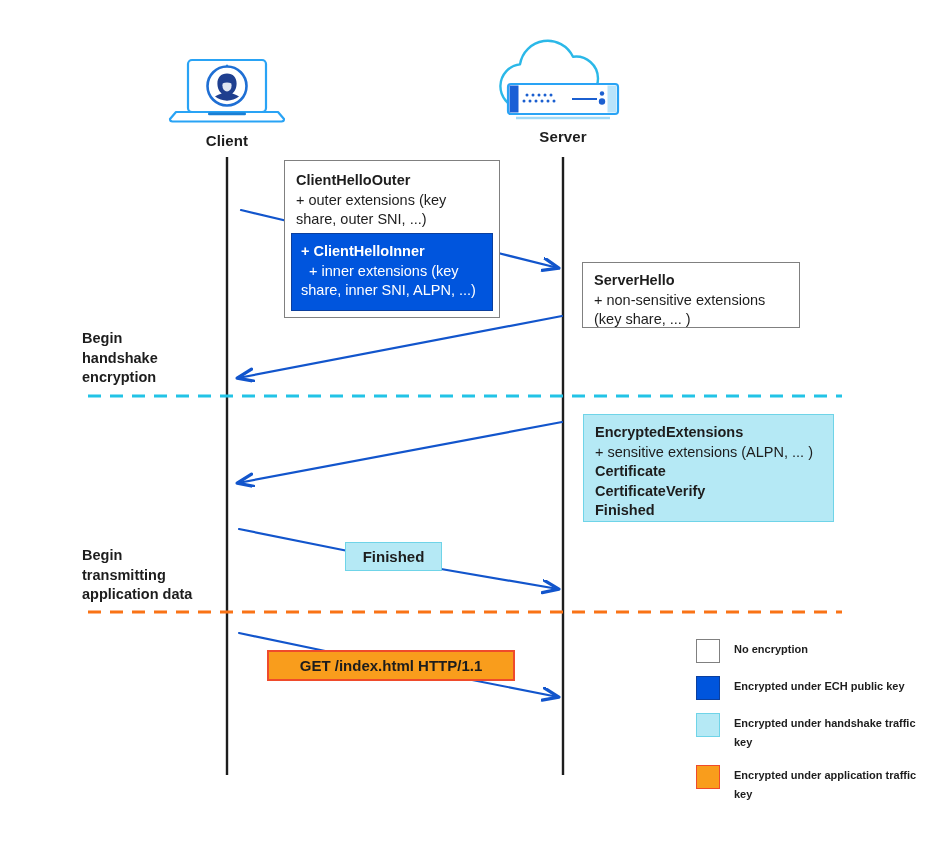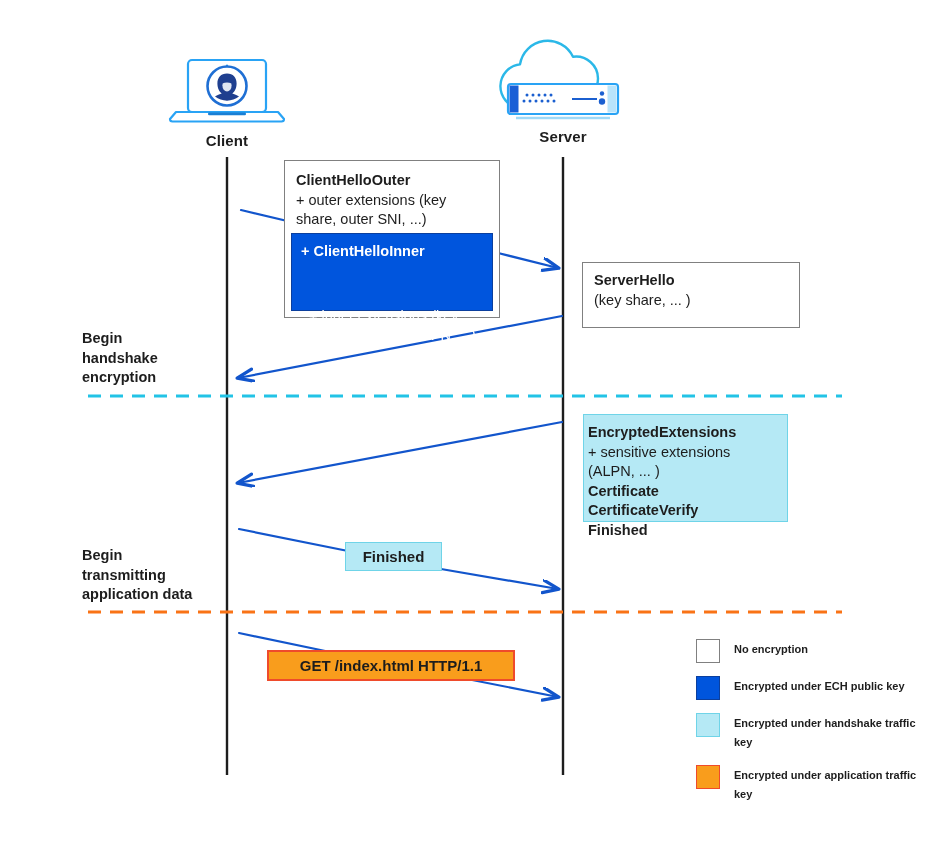--- a/index.html
+++ b/index.html
@@ -208,30 +208,31 @@
   </div>
 
   <div class="abs msgbox box-plain" style="left:284px; top:160px; width:216px; height:158px; padding:10px 11px 0 11px;">
     <span class="ttl">ClientHelloOuter</span>
     <span class="sub">+ outer extensions (key</span>
     <span class="sub">share, outer SNI, ...)</span>
   </div>
 
   <div class="abs msgbox box-ech" style="left:291px; top:233px; width:202px; height:78px; padding:8px 9px 8px 9px;">
     <span class="ttl">+ ClientHelloInner</span>
-    <span class="sub" style="white-space:pre;margin-top:45px;">  + inner extensions (key</span>
+    <span class="sub" style="white-space:pre;">  + inner extensions (key</span>
     <span class="sub">share, inner SNI, ALPN, ...)</span>
   </div>
 
   <div class="abs msgbox box-plain" style="left:582px; top:262px; width:218px; height:66px; padding:8px 11px 0 11px;">
     <span class="ttl">ServerHello</span>
+    <span class="sub">+ non-sensitive extensions</span>
     <span class="sub">(key share, ... )</span>
   </div>
 
-  <div class="abs msgbox box-hs" style="left:583px; top:414px; width:205px; height:108px; padding:8px 11px 0 4px;">
+  <div class="abs msgbox box-hs" style="left:583px; top:414px; width:251px; height:108px; padding:8px 11px 0 11px;">
     <span class="ttl">EncryptedExtensions</span>
     <span class="sub">+ sensitive extensions (ALPN, ... )</span>
     <span class="ttl">Certificate</span>
     <span class="ttl">CertificateVerify</span>
     <span class="ttl">Finished</span>
   </div>
 
   <div class="abs msgbox box-hs" style="left:345px; top:542px; width:97px; height:29px;">
     <div class="center-row">Finished</div>
   </div>

